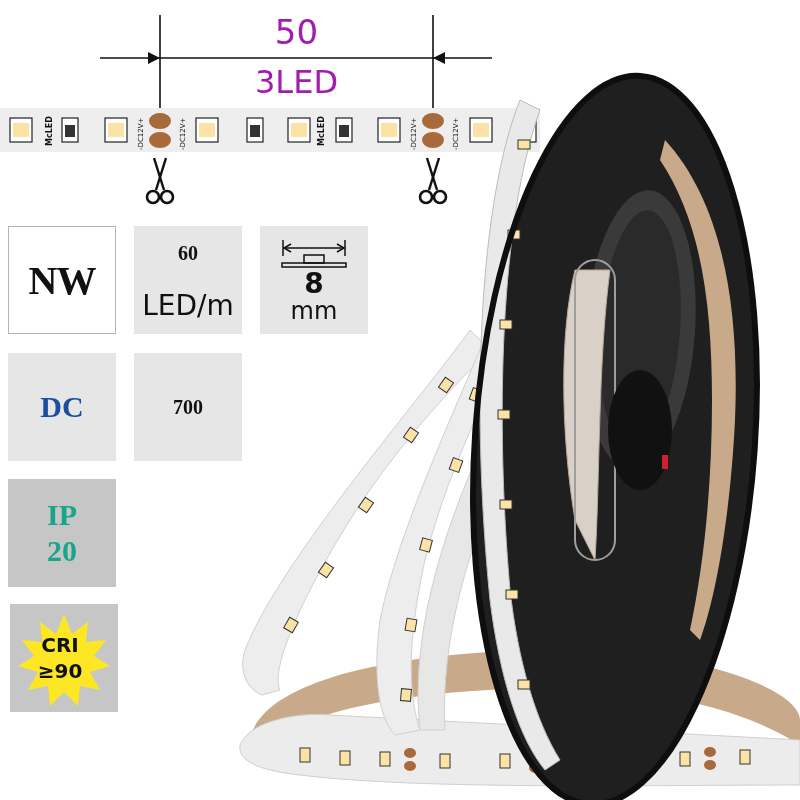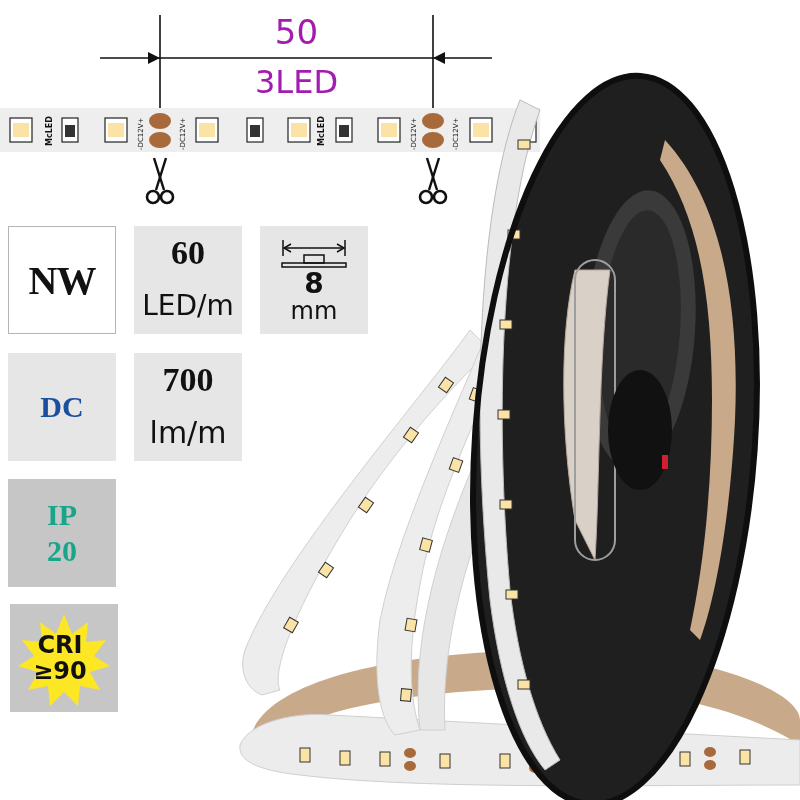--- a/index.html
+++ b/index.html
@@ -10,25 +10,25 @@
   .dim-top{top:12px;font-size:34px;line-height:40px;}
   .dim-bottom{top:62px;font-size:32px;line-height:40px;}
   
   .box{position:absolute;width:108px;height:108px;display:flex;flex-direction:column;align-items:center;justify-content:center;text-align:center;box-sizing:border-box;}
   .box-white{background:#ffffff;border:1.5px solid #b5b5b5;}
   .box-light{background:#e6e6e6;}
   .box-mid{background:#c6c6c6;}
   .t-bold{font-weight:bold;font-family:Liberation Serif, serif;}
   .t-reg{font-family:"DejaVu Sans",sans-serif;font-weight:normal;}
   .nw{font-size:40px;color:#111;letter-spacing:-1px;}
-  .big{font-size:34px;line-height:32px;color:#111;}
+  .big{font-size:20px;line-height:32px;color:#111;}
   .unit{font-size:28px;line-height:34px;color:#111;margin-top:20px;}
   .blue{color:#1a4fa0;font-size:30px;line-height:36px;}
   .teal{color:#17a58c;font-size:30px;line-height:36px;}
-  .cri-text{position:absolute;left:0;top:0;width:100px;height:108px;display:flex;flex-direction:column;align-items:center;justify-content:center;font-weight:bold;color:#111;font-size:24px;line-height:26px;}
+  .cri-text{position:absolute;left:0;top:0;width:100px;height:108px;display:flex;flex-direction:column;align-items:center;justify-content:center;font-weight:bold;color:#111;font-size:20px;line-height:26px;}
   .mm-8{font-size:28px;line-height:28px;color:#111;font-weight:bold;}
   .mm-unit{font-size:24px;line-height:26px;color:#111;}
   svg text{font-family:"DejaVu Sans",sans-serif;}
 </style>
 </head>
 <body>
 
 <svg class="abs" style="left:0;top:0" width="520" height="215">
 
   <line x1="160" y1="15" x2="160" y2="108" stroke="#111" stroke-width="1.6"></line>
@@ -131,21 +131,20 @@
   <div class="mm-8">8</div>
   <div class="t-reg mm-unit">mm</div>
 </div>
 
 <div class="box box-light" style="left:8px;top:353px">
   <div class="t-bold blue">DC</div>
 </div>
 
 <div class="box box-light" style="left:134px;top:353px">
   <div class="t-bold big">700</div>
-  <div class="t-reg unit" style="font-size:30px">lm/m</div>
 </div>
 
 <div class="box box-mid" style="left:8px;top:479px">
   <div class="t-bold teal">IP</div>
   <div class="t-bold teal">20</div>
 </div>
 
 <div class="box box-mid" style="left:10px;top:604px">
   <svg class="abs" style="left:0;top:0" width="108" height="108" viewBox="0 0 108 108">
     <polygon fill="#fde725" points="

